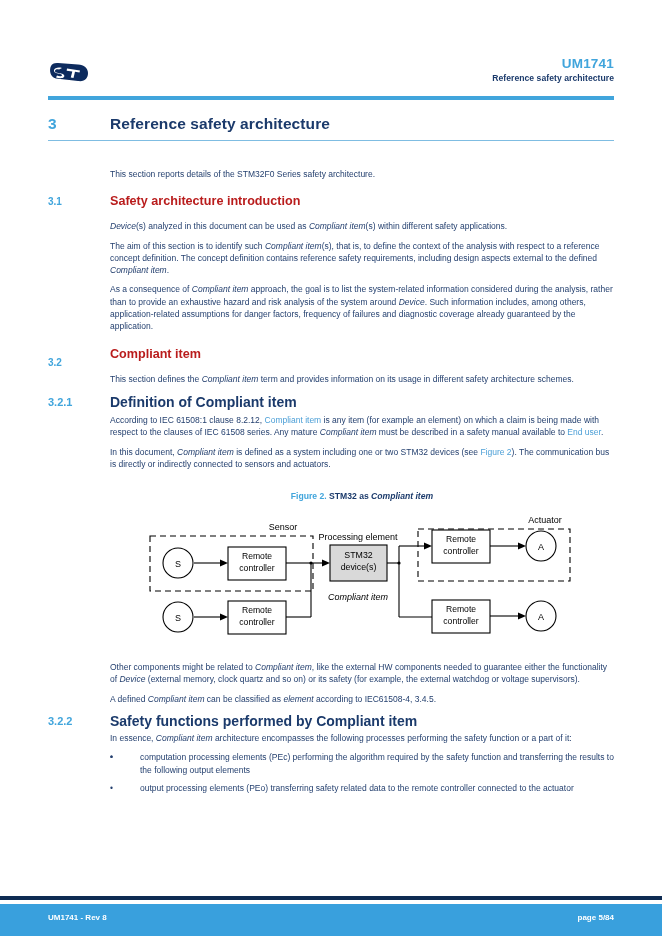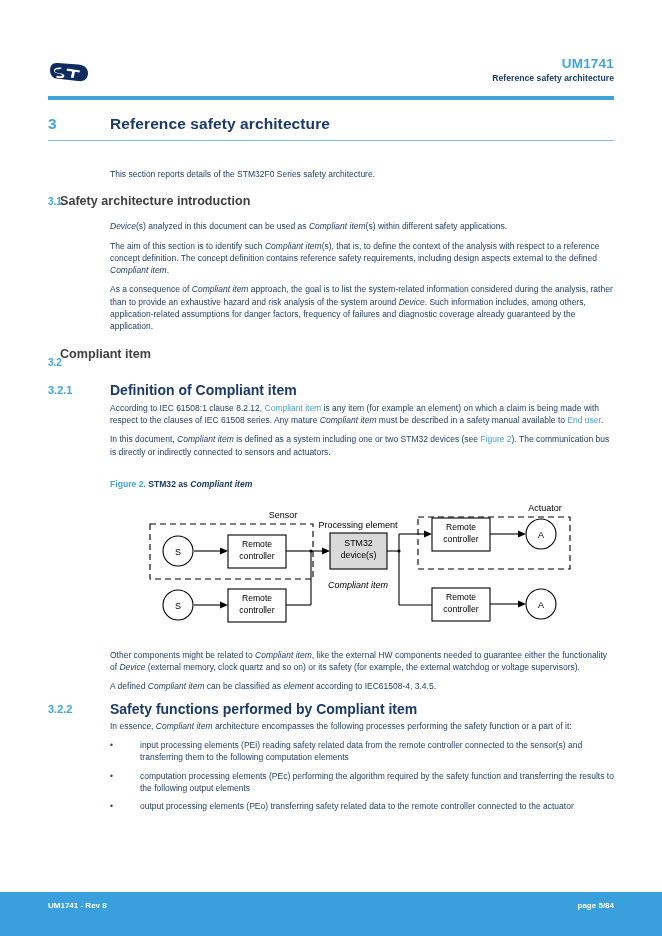--- a/index.html
+++ b/index.html
@@ -84,24 +84,24 @@
   }
   .h1-num { font-size: 15.5px; top: 0; }
   .h1-rule {
     position: absolute;
     left: 48px;
     right: 48px;
     height: 1.1px;
     background: #7fbde2;
   }
   .h2 {
-    margin-left: 60px;
+    margin-left: 110px;
     font-size: 12.6px;
     font-weight: bold;
-    color: #404040;
+    color: #b91c1c;
   }
   .h2-num { font-size: 10px; }
   .h3 {
     margin-left: 110px;
     font-size: 14px;
     font-weight: bold;
     color: #1b3a6b;
   }
   .h3-num { font-size: 11px; }
 
@@ -131,20 +131,21 @@
   ul.bullets li .bullet-dot {
     position: absolute;
     left: 0;
     top: 0;
   }
 
   
   .fig-caption {
     margin-left: 110px;
     margin-right: 48px;
+    text-align: center;
     font-size: 8.6px;
     font-weight: bold;
     color: #1b3a6b;
   }
   .fig-caption .fignum { color: #41a5dc; }
   .figure-wrap {
     position: relative;
     width: 640px;
     height: 160px;
   }
@@ -154,21 +155,21 @@
     position: absolute;
     left: 0; right: 0;
     bottom: 36px;
     height: 4px;
     background: #0e2b52;
   }
   .footer-bar {
     position: absolute;
     left: 0; right: 0;
     bottom: 0;
-    height: 44px;
+    height: 32px;
     background: #39a0dd;
     text-align: center;
   }
   .footer-left {
     position: absolute;
     left: 48px;
     top: 9px;
     font-size: 8px;
     font-weight: bold;
     color: #ffffff;
@@ -223,20 +224,23 @@
       <span>The aim of this section is to identify such </span><span class="it">Compliant item</span><span>(s), that is, to define the context of the analysis with respect to a reference concept definition. The concept definition contains reference safety requirements, including design aspects external to the defined </span><span class="it">Compliant item</span><span>.</span>
     </p>
     <p class="body">
       <span>As a consequence of </span><span class="it">Compliant item</span><span> approach, the goal is to list the system-related information considered during the analysis, rather than to provide an exhaustive hazard and risk analysis of the system around </span><span class="it">Device</span><span>. Such information includes, among others, application-related assumptions for danger factors, frequency of failures and diagnostic coverage already guaranteed by the application.</span>
     </p>
 
     <div style="position:relative; height:26px; margin-top:14px;">
       <span class="sec-num h2-num" style="top:10px;">3.2</span>
       <div class="h2">Compliant item</div>
     </div>
+    <p class="body">
+      <span>This section defines the </span><span class="it">Compliant item</span><span> term and provides information on its usage in different safety architecture schemes.</span>
+    </p>
 
     <div style="position:relative; height:20px; margin-top:9px;">
       <span class="sec-num h3-num" style="top:2px;">3.2.1</span>
       <div class="h3">Definition of Compliant item</div>
     </div>
     <p class="body">
       <span>According to IEC 61508:1 clause 8.2.12, </span><span class="lnk">Compliant item</span><span> is any item (for example an element) on which a claim is being made with respect to the clauses of IEC 61508 series. Any mature </span><span class="it">Compliant item</span><span> must be described in a safety manual available to </span><span class="lnk">End user</span><span>.</span>
     </p>
     <p class="body">
       <span>In this document, </span><span class="it">Compliant item</span><span> is defined as a system including one or two STM32 devices (see </span><span class="lnk">Figure 2</span><span>). The communication bus is directly or indirectly connected to sensors and actuators.</span>
@@ -325,21 +329,20 @@
     <div style="position:relative; height:19px; margin-top:8px;">
       <span class="sec-num h3-num" style="top:2px;">3.2.2</span>
       <div class="h3">Safety functions performed by Compliant item</div>
     </div>
     <p class="body">
       <span>In essence, </span><span class="it">Compliant item</span><span> architecture encompasses the following processes performing the safety function or a part of it:</span>
     </p>
     <ul class="bullets">
       <li>
         <span class="bullet-dot">•</span>
-        <span>input processing elements (PEi) reading safety related data from the remote controller connected to the sensor(s) and transferring them to the following computation elements</span>
       </li>
       <li>
         <span class="bullet-dot">•</span>
         <span>computation processing elements (PEc) performing the algorithm required by the safety function and transferring the results to the following output elements</span>
       </li>
       <li>
         <span class="bullet-dot">•</span>
         <span>output processing elements (PEo) transferring safety related data to the remote controller connected to the actuator</span>
       </li>
     </ul>

